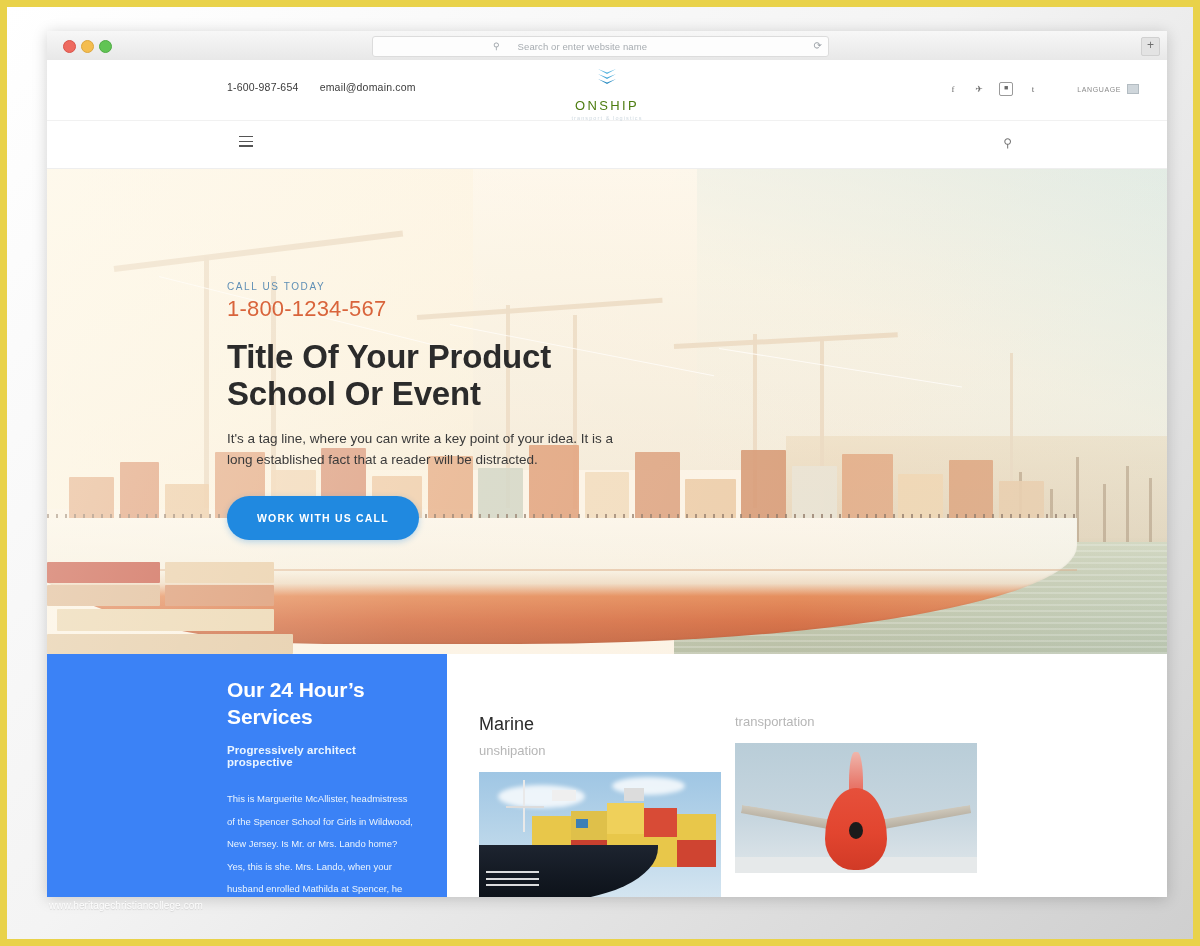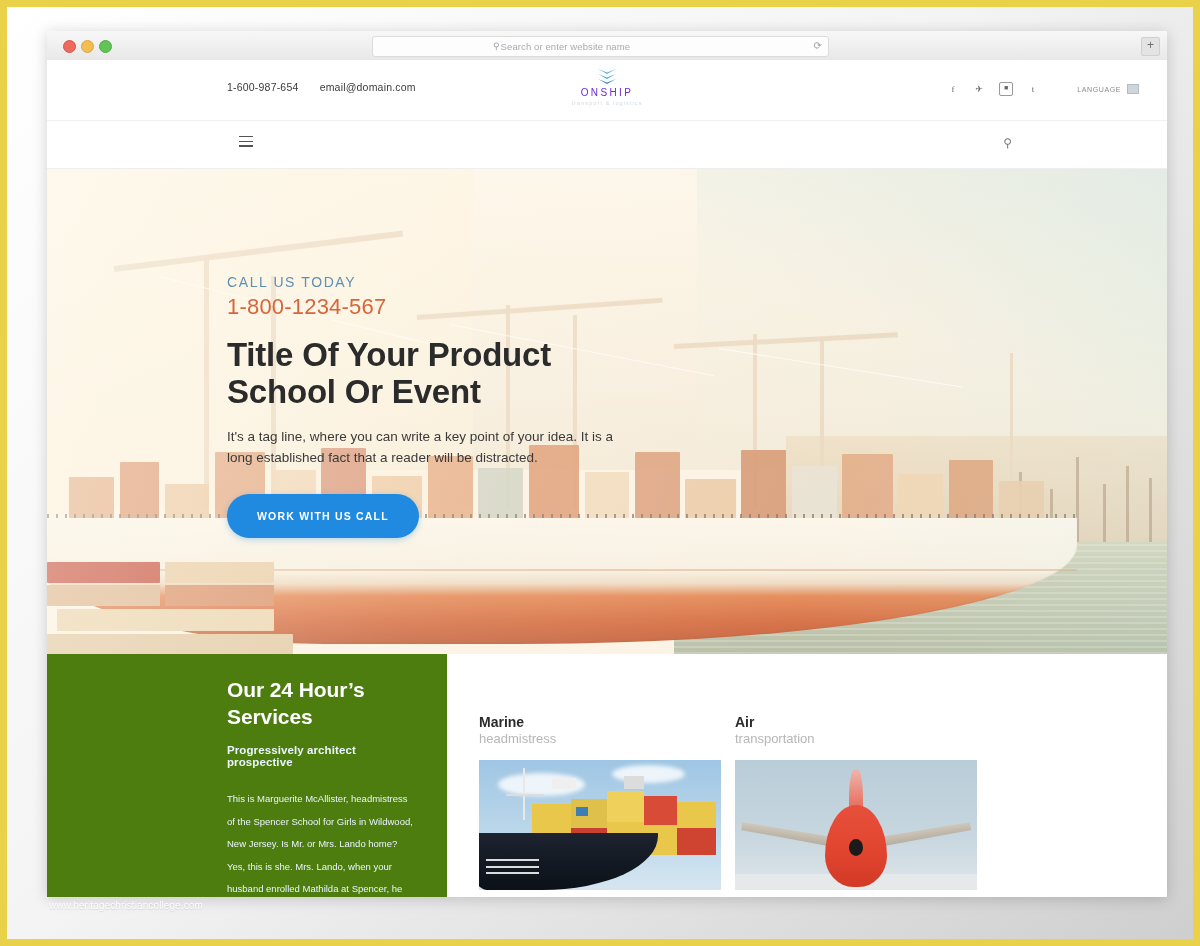--- a/index.html
+++ b/index.html
@@ -38,21 +38,21 @@
 
   #omnibox{
     position:absolute;left:325px;top:5px;width:455px;height:19px;
     background:#fdfdfd;border:1px solid #dcdcdc;border-radius:3px;
     display:flex;align-items:center;
   }
   #omnibox .mag{
     margin-left:120px;color:#9aa0a6;font-size:9px;line-height:1;
   }
   #omni-placeholder{
-    margin-left:1px;color:#a7acb1;font-size:9.5px;letter-spacing:.1px;
+    margin-left:18px;color:#a7acb1;font-size:9.5px;letter-spacing:.1px;
   }
   #reload{
     position:absolute;right:6px;top:4px;color:#9aa0a6;font-size:10px;line-height:1;
   }
   #newtab{
     position:absolute;right:7px;top:6px;width:17px;height:17px;
     background:#e3e3e3;border:1px solid #d0d0d0;border-radius:2px;
     color:#6e6e6e;font-size:12px;line-height:15px;text-align:center;
   }
 
@@ -70,22 +70,22 @@
   }
   #topbar .contact span{margin-right:18px;}
 
   #logo{
     position:absolute;left:50%;top:7px;transform:translateX(-50%);
     text-align:center;width:140px;
   }
   #logo .mark{display:block;height:20px;line-height:20px;}
   #logo .mark svg{vertical-align:top;}
   #logo .word{
-    display:block;font-size:10px;letter-spacing:2.4px;color:#6d28d9;
-    font-weight:400;margin-top:0;
+    display:block;font-size:13px;letter-spacing:2.4px;color:#4d7c0f;
+    font-weight:400;margin-top:11px;
   }
   #logo .tag{
     display:block;font-size:5.5px;letter-spacing:1.1px;color:#cfd9e0;margin-top:2px;
   }
 
   #social{
     position:absolute;right:128px;top:22px;display:flex;gap:14px;align-items:center;
   }
   #social .s{
     width:12px;height:12px;color:#6a6a6a;font-size:9px;line-height:12px;text-align:center;
@@ -188,21 +188,21 @@
   .fg-cont{position:absolute;left:0;bottom:0;width:22%;height:26%;}
   .fg-cont b{position:absolute;display:block;border-radius:1px;}
   
   .warm{
     position:absolute;inset:0;
     background:linear-gradient(110deg,rgba(255,250,238,.55) 0%,rgba(255,244,226,.28) 40%,rgba(255,238,218,.18) 70%,rgba(226,238,232,.25) 100%);
   }
 
   #hero .copy{position:absolute;left:180px;top:100px;width:520px;}
   .callus{
-    font-size:14px;letter-spacing:1.6px;color:#5f8fb5;margin:5px 0 4px 0;
+    font-size:10px;letter-spacing:1.6px;color:#5f8fb5;margin:12px 0 4px 0;
   }
   .phone{
     font-size:22px;color:#d9643b;margin:0 0 16px 0;font-weight:400;letter-spacing:.2px;
   }
   .htitle{
     font-size:33px;line-height:37px;color:#2b2b2b;font-weight:bold;margin:0 0 16px 0;
     letter-spacing:-.2px;
   }
   .hsub{
     font-size:13.5px;line-height:21px;color:#3a3a3a;margin:0 0 26px 0;max-width:388px;
@@ -210,39 +210,39 @@
   .cta{
     display:inline-block;background:#2089e0;color:#fff;border:none;
     border-radius:26px;padding:0 30px;height:44px;line-height:44px;
     font-size:10.5px;letter-spacing:1.2px;font-weight:bold;cursor:pointer;
     box-shadow:0 2px 6px rgba(32,137,224,.3);
   }
 
   
   #services{position:relative;height:245px;background:#ffffff;}
   #svc-blue{
-    position:absolute;left:0;top:0;width:400px;height:245px;background:#4d7c0f;color:#fff;
+    position:absolute;left:0;top:0;width:400px;height:245px;background:#3b82f6;color:#fff;
   }
   #svc-blue .inner{padding:22px 30px 0 180px;}
   #svc-blue h2{
     font-size:21px;line-height:27px;margin:0 0 14px 0;font-weight:bold;letter-spacing:-.1px;
   }
   #svc-blue .lead{
     font-size:11.5px;margin:0 0 20px 0;color:#eaf5ff;font-weight:bold;letter-spacing:.1px;
   }
   #svc-blue .body{
     font-size:9.5px;line-height:22.5px;color:#eaf4fd;margin:0;max-width:192px;
   }
   #svc-cards{
     position:absolute;left:432px;top:0;right:0;height:245px;display:flex;gap:14px;padding-top:60px;
     box-sizing:border-box;
   }
   .card{width:242px;}
   .card h3{
-    font-size:14px;margin:0 0 1px 0;color:#2b2b2b;font-weight:bold;
+    font-size:18px;margin:0 0 8px 0;color:#2b2b2b;font-weight:normal;
   }
   .card .sub{
     font-size:13px;color:#b6b6b6;margin:0 0 14px 0;
   }
   .card .thumb{
     width:242px;height:130px;overflow:hidden;position:relative;
     background:#cfd8de;
   }
   
   .t-sky{position:absolute;inset:0;background:linear-gradient(180deg,#9fc6e4 0%,#bcd7ea 55%,#d6e6f1 100%);}
@@ -432,21 +432,21 @@
             <h2><span>Our 24 Hour’s</span><br><span>Services</span></h2>
             <p class="lead">Progressively architect prospective</p>
             <p class="body">This is Marguerite McAllister, headmistress of the Spencer School for Girls in Wildwood, New Jersey. Is Mr. or Mrs. Lando home? Yes, this is she. Mrs. Lando, when your husband enrolled Mathilda at Spencer, he told us she had</p>
           </div>
         </div>
 
         <div id="svc-cards">
 
           <div class="card">
             <h3>Marine</h3>
-            <p class="sub">headmistress</p>
+            <p class="sub">unshipation</p>
             <div class="thumb">
               <div class="t-sky"></div>
               <div class="t-cloud" style="left:8%;top:10%;width:36%;height:18%;"></div>
               <div class="t-cloud" style="left:55%;top:4%;width:30%;height:14%;"></div>
               <div class="t-boxes">
                 <b style="left:22%;top:34%;width:16%;height:20%;background:#e8c74a"></b>
                 <b style="left:22%;top:54%;width:16%;height:19%;background:#e8c74a"></b>
                 <b style="left:38%;top:30%;width:15%;height:22%;background:#dfc04a"></b>
                 <b style="left:38%;top:52%;width:15%;height:21%;background:#c8402f"></b>
                 <b style="left:53%;top:24%;width:15%;height:24%;background:#efd05a"></b>
@@ -463,21 +463,20 @@
               <b style="position:absolute;left:18%;top:6%;width:2px;height:40%;background:#e9e9e9;display:block"></b>
               <b style="position:absolute;left:11%;top:26%;width:16%;height:2px;background:#dcdcdc;display:block"></b>
               <div class="t-hull"></div>
               <div class="t-stripe" style="left:3%;bottom:22%;width:22%;"></div>
               <div class="t-stripe" style="left:3%;bottom:17%;width:22%;"></div>
               <div class="t-stripe" style="left:3%;bottom:12%;width:22%;"></div>
             </div>
           </div>
 
           <div class="card">
-            <h3>Air</h3>
             <p class="sub">transportation</p>
             <div class="thumb">
               <div class="a-sky"></div>
               <div class="a-ground"></div>
               <div class="a-wing l"></div>
               <div class="a-wing r"></div>
               <div class="a-fin"></div>
               <div class="a-fuse"></div>
               <div class="a-eng"></div>
             </div>

